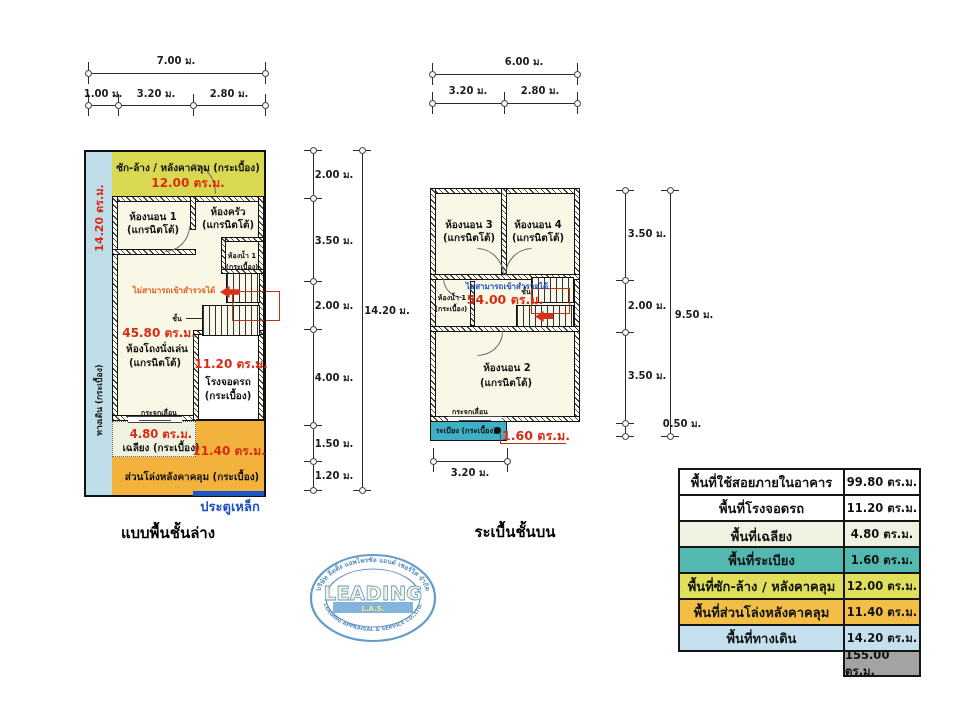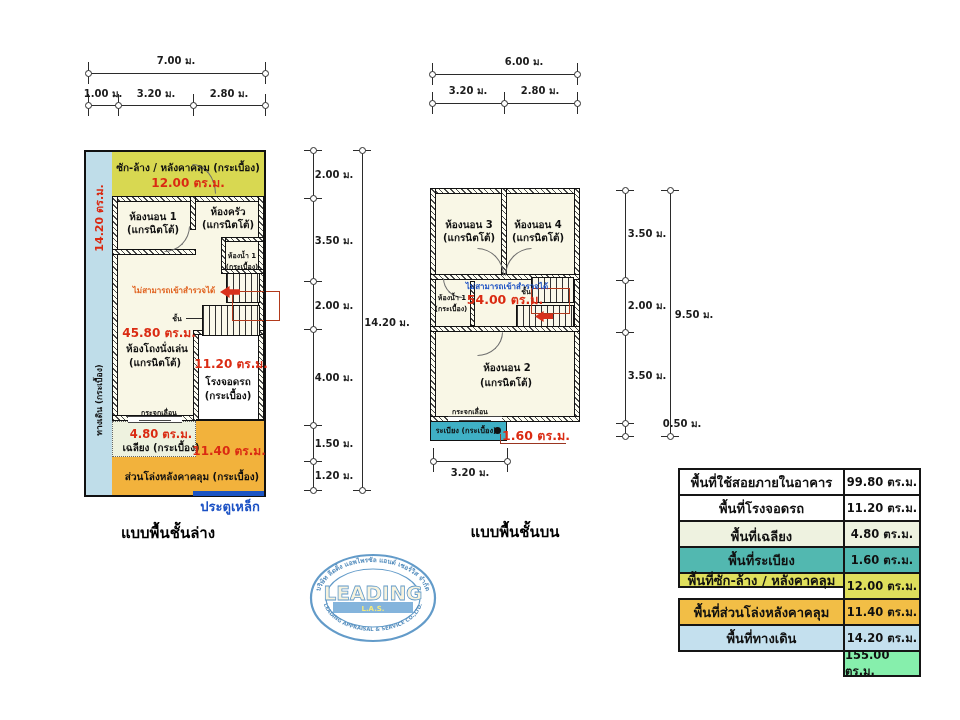--- a/index.html
+++ b/index.html
@@ -32,21 +32,21 @@
   .slide{position:absolute;background:#fff;border-top:1.2px solid #444;border-bottom:1.2px solid #444;box-sizing:border-box;}
   .slide i{position:absolute;left:20%;top:50%;width:60%;height:1px;background:#444;}
   .title{position:absolute;transform:translate(-50%,-50%);font-size:15px;font-weight:bold;color:#000;white-space:nowrap;}
   
   .trow{position:absolute;display:flex;box-sizing:border-box;}
   .tcell{box-sizing:border-box;border:2px solid #151515;display:flex;align-items:center;justify-content:center;font-weight:bold;color:#101010;}
   .tcell.lab{width:167px;font-size:13px;}
   .tcell.val{width:78px;font-size:11.5px;margin-left:-2px;}
   .r0{background:#ffffff;} .r1{background:#ffffff;} .r2{background:#eef2e0;}
   .r3{background:#52b8b0;} .r4{background:#dfdf5c;} .r5{background:#f2be46;}
-  .r6{background:#c4e0ee;} .rt{background:#86efac;}
+  .r6{background:#c4e0ee;} .rt{background:#a3a3a3;}
 </style>
 </head>
 <body>
 
 <div class="canvas">
 
   <div>
     <div class="hline" style="left:88px;top:73px;width:177px;"></div>
     <div class="tickv" style="left:88px;top:73px;"></div>
     <div class="tickv" style="left:265px;top:73px;"></div>
@@ -151,21 +151,21 @@
     <div class="dlabel" style="left:334px;top:240px;">3.50 ม.</div>
     <div class="dlabel" style="left:334px;top:305px;">2.00 ม.</div>
     <div class="dlabel" style="left:334px;top:377px;">4.00 ม.</div>
     <div class="dlabel" style="left:334px;top:443px;">1.50 ม.</div>
     <div class="dlabel" style="left:334px;top:475px;">1.20 ม.</div>
     <div class="vline" style="left:362px;top:150px;height:340px;"></div>
     <div class="tickh" style="left:362px;top:150px;"></div>
     <div class="tickh" style="left:362px;top:490px;"></div>
     <div class="node" style="left:362px;top:150px;"></div>
     <div class="node" style="left:362px;top:490px;"></div>
-    <div class="dlabel" style="left:387px;top:310px;margin-top:12px;">14.20 ม.</div>
+    <div class="dlabel" style="left:387px;top:310px;">14.20 ม.</div>
   </div>
 
   <div class="title" style="left:168px;top:533px;">แบบพื้นชั้นล่าง</div>
 
   <div>
     <div class="hline" style="left:432px;top:74px;width:145px;"></div>
     <div class="tickv" style="left:432px;top:74px;"></div>
     <div class="tickv" style="left:577px;top:74px;"></div>
     <div class="node" style="left:432px;top:74px;"></div>
     <div class="node" style="left:577px;top:74px;"></div>
@@ -251,21 +251,21 @@
     <div class="dlabel" style="left:647px;top:375px;">3.50 ม.</div>
     <div class="dlabel" style="left:650px;top:423px;margin-left:32px;">0.50 ม.</div>
     <div class="vline" style="left:670px;top:190px;height:246px;"></div>
     <div class="tickh" style="left:670px;top:190px;"></div>
     <div class="tickh" style="left:670px;top:436px;"></div>
     <div class="node" style="left:670px;top:190px;"></div>
     <div class="node" style="left:670px;top:436px;"></div>
     <div class="dlabel" style="left:694px;top:314px;">9.50 ม.</div>
   </div>
 
-  <div class="title" style="left:515px;top:532px;">แบบพื้นชั้นบน</div>
+  <div class="title" style="left:515px;top:532px;">ระเบื้นชั้นบน</div>
 
   <svg class="abs" style="left:308px;top:552px;opacity:0.88;" width="130" height="92" viewBox="0 0 130 92">
     <ellipse cx="65" cy="46" rx="62" ry="43" fill="none" stroke="#4e8ec2" stroke-width="2.2"></ellipse>
     <ellipse cx="65" cy="46" rx="47" ry="29" fill="none" stroke="#4e8ec2" stroke-width="1.1"></ellipse>
     <path id="arcTop" d="M 11,46 A 54 36 0 0 1 119,46" fill="none"></path>
     <path id="arcBot" d="M 15,46 A 50 33 0 0 0 115,46" fill="none"></path>
     <text font-size="6.5" font-weight="bold" fill="#3f7fb5"><textPath href="#arcTop" startOffset="50%" text-anchor="middle">บริษัท ลีดดิ้ง แอพไพรซัล แอนด์ เซอร์วิส จำกัด</textPath></text>
     <text font-size="5.2" font-weight="bold" fill="#3f7fb5"><textPath href="#arcBot" startOffset="50%" text-anchor="middle">LEADING APPRAISAL &amp; SERVICE CO.,LTD.</textPath></text>
     <rect x="25" y="50" width="80" height="11" fill="#5b9bd0" opacity="0.85"></rect>
     <text x="65" y="48" text-anchor="middle" font-size="20" font-weight="bold" fill="#f7f2da" stroke="#4e8ec2" stroke-width="0.8">LEADING</text>
@@ -283,21 +283,21 @@
     </div>
     <div class="trow" style="left:678px;top:520px;">
       <div class="tcell lab r2" style="height:32px;">พื้นที่เฉลียง</div>
       <div class="tcell val r2" style="height:28px;">4.80 ตร.ม.</div>
     </div>
     <div class="trow" style="left:678px;top:546px;">
       <div class="tcell lab r3" style="height:28px;">พื้นที่ระเบียง</div>
       <div class="tcell val r3" style="height:28px;">1.60 ตร.ม.</div>
     </div>
     <div class="trow" style="left:678px;top:572px;">
-      <div class="tcell lab r4" style="height:16px;">พื้นที่ซัก-ล้าง / หลังคาคลุม</div>
+      <div class="tcell lab r4" style="height:28px;">พื้นที่ซัก-ล้าง / หลังคาคลุม</div>
       <div class="tcell val r4" style="height:28px;">12.00 ตร.ม.</div>
     </div>
     <div class="trow" style="left:678px;top:598px;">
       <div class="tcell lab r5" style="height:28px;">พื้นที่ส่วนโล่งหลังคาคลุม</div>
       <div class="tcell val r5" style="height:28px;">11.40 ตร.ม.</div>
     </div>
     <div class="trow" style="left:678px;top:624px;">
       <div class="tcell lab r6" style="height:28px;">พื้นที่ทางเดิน</div>
       <div class="tcell val r6" style="height:28px;">14.20 ตร.ม.</div>
     </div>

